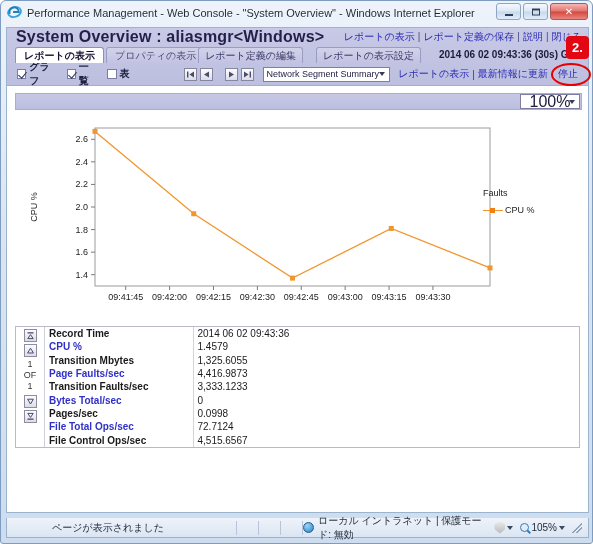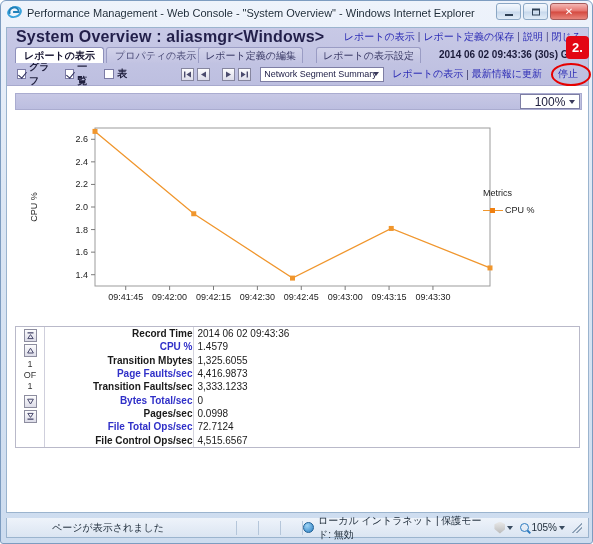--- a/index.html
+++ b/index.html
@@ -193,21 +193,21 @@
     margin-left: 8px;
     font-size: 10px; color: #2b2bb5;
     white-space: nowrap;
     display: flex; align-items: center;
   }
   .act-links a { color: #2b2bb5; text-decoration: none; }
   .act-links .sep { color: #3d3d6b; margin: 0 3px; }
   .stop-wrap {
     position: relative;
     padding: 1px 6px;
-    margin-left: 10px;
+    margin-left: 4px;
   }
   .stop-wrap::before {
     content: "";
     position: absolute; left: -1px; top: -3px;
     width: 36px; height: 19px;
     border: 2px solid #e60000;
     border-radius: 50%;
   }
   .badge2 {
     position: absolute;
@@ -228,21 +228,21 @@
     height: 17px;
     background: linear-gradient(to bottom,#c7c8e5,#bcbee0);
     border: 1px solid #aaacd0;
     display: flex; align-items: center; justify-content: flex-end;
     padding-right: 1px;
   }
   .zoom-sel {
     width: 60px; height: 15px;
     background: #fff;
     border: 1px solid #7e7ea4;
-    font-size: 12px;
+    font-size: 16px;
     display: flex; align-items: center; justify-content: center;
     position: relative;
     color: #20203f;
   }
   .zoom-sel .caret {
     position: absolute; right: 4px; top: 50%;
     transform: translateY(-50%);
     width: 0; height: 0;
     border-left: 3.5px solid transparent;
     border-right: 3.5px solid transparent;
@@ -307,21 +307,21 @@
     border-collapse: collapse;
     font-size: 10px;
   }
   .dtable td {
     height: 13px;
     padding: 0 0 0 4px;
     border-right: 1px solid #d3d3dd;
     white-space: nowrap;
   }
   .dtable td:last-child { border-right: none; }
-  .lbl-cell { width: 148px; font-weight: bold; color: #1a1a1a; text-align: right; }
+  .lbl-cell { width: 148px; font-weight: bold; color: #1a1a1a; }
   .lbl-cell.link { color: #3030c8; font-weight: bold; }
   .val-cell { color: #1a1a1a; padding-left: 6px; }
 
   
   .statusbar {
     position: absolute;
     left: 5px; bottom: 5px;
     width: 583px; height: 20px;
     background: linear-gradient(to bottom,#eef3fa,#dbe5f2);
     border: 1px solid #9bb4ce;
@@ -528,21 +528,21 @@
         <polyline id="dataline" fill="none" stroke="#f0962d" stroke-width="1.3" points="80.0,15.4 178.8,97.8 277.5,162.1 376.3,112.4 475.0,151.9"></polyline>
         <g id="datapts">
             <rect x="77.5" y="12.8857142857143" width="5" height="5" fill="#f0962d"></rect>
             <rect x="176.25" y="95.27142857142859" width="5" height="5" fill="#f0962d"></rect>
             <rect x="275" y="159.6" width="5" height="5" fill="#f0962d"></rect>
             <rect x="373.75" y="109.94285714285715" width="5" height="5" fill="#f0962d"></rect>
             <rect x="472.5" y="149.44285714285715" width="5" height="5" fill="#f0962d"></rect>
           </g>
       </svg>
       <div class="legend">
-        <div class="legend-title">Metrics</div>
+        <div class="legend-title">Faults</div>
         <div class="legend-item">
           <span class="legend-swatch"></span>
           <span>CPU %</span>
         </div>
       </div>
     </div>
 
     <div class="table-block">
       <div class="pager">
         <div class="pgbtn">

